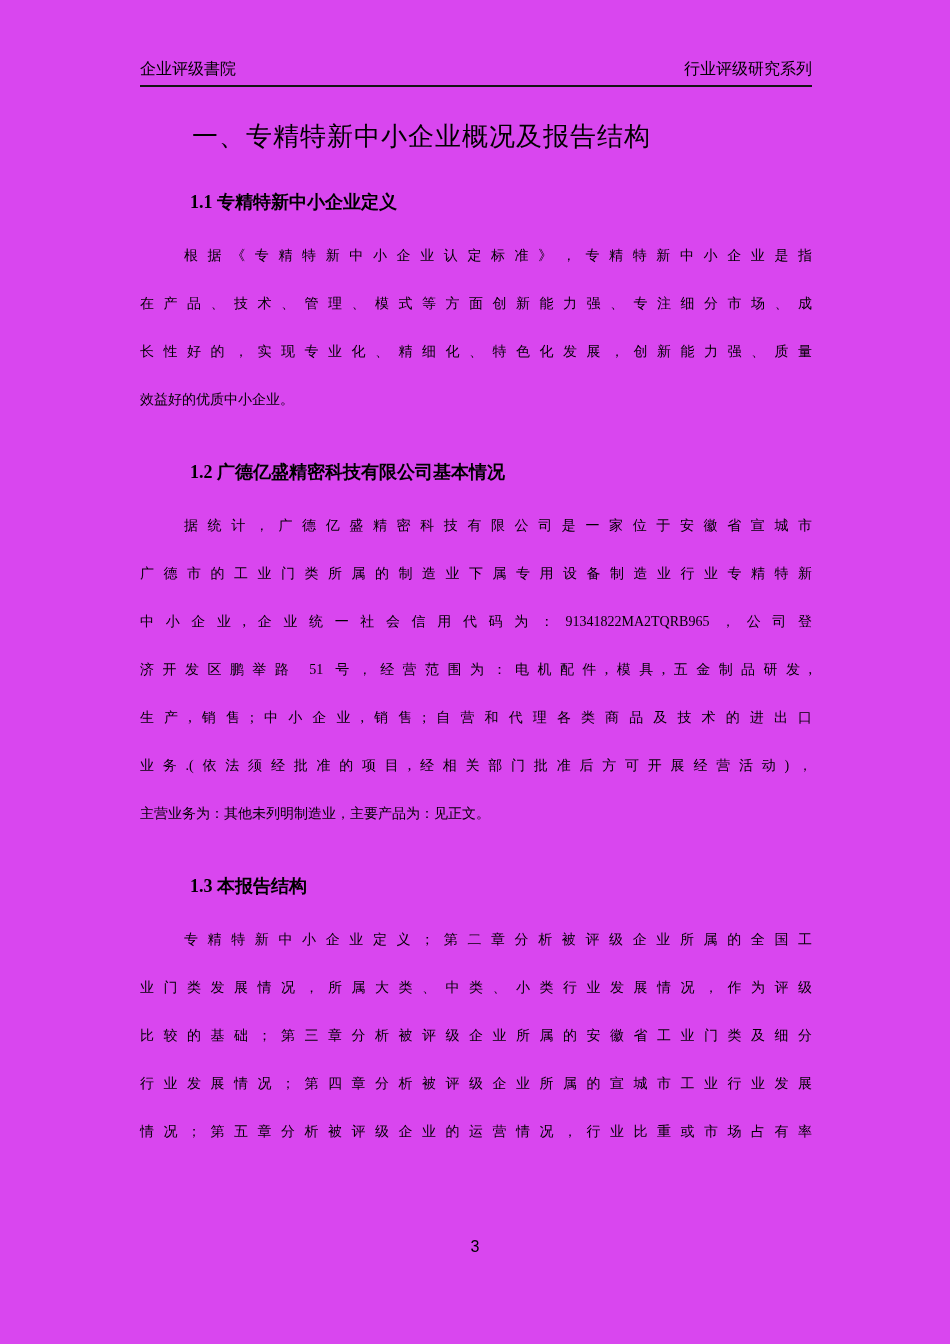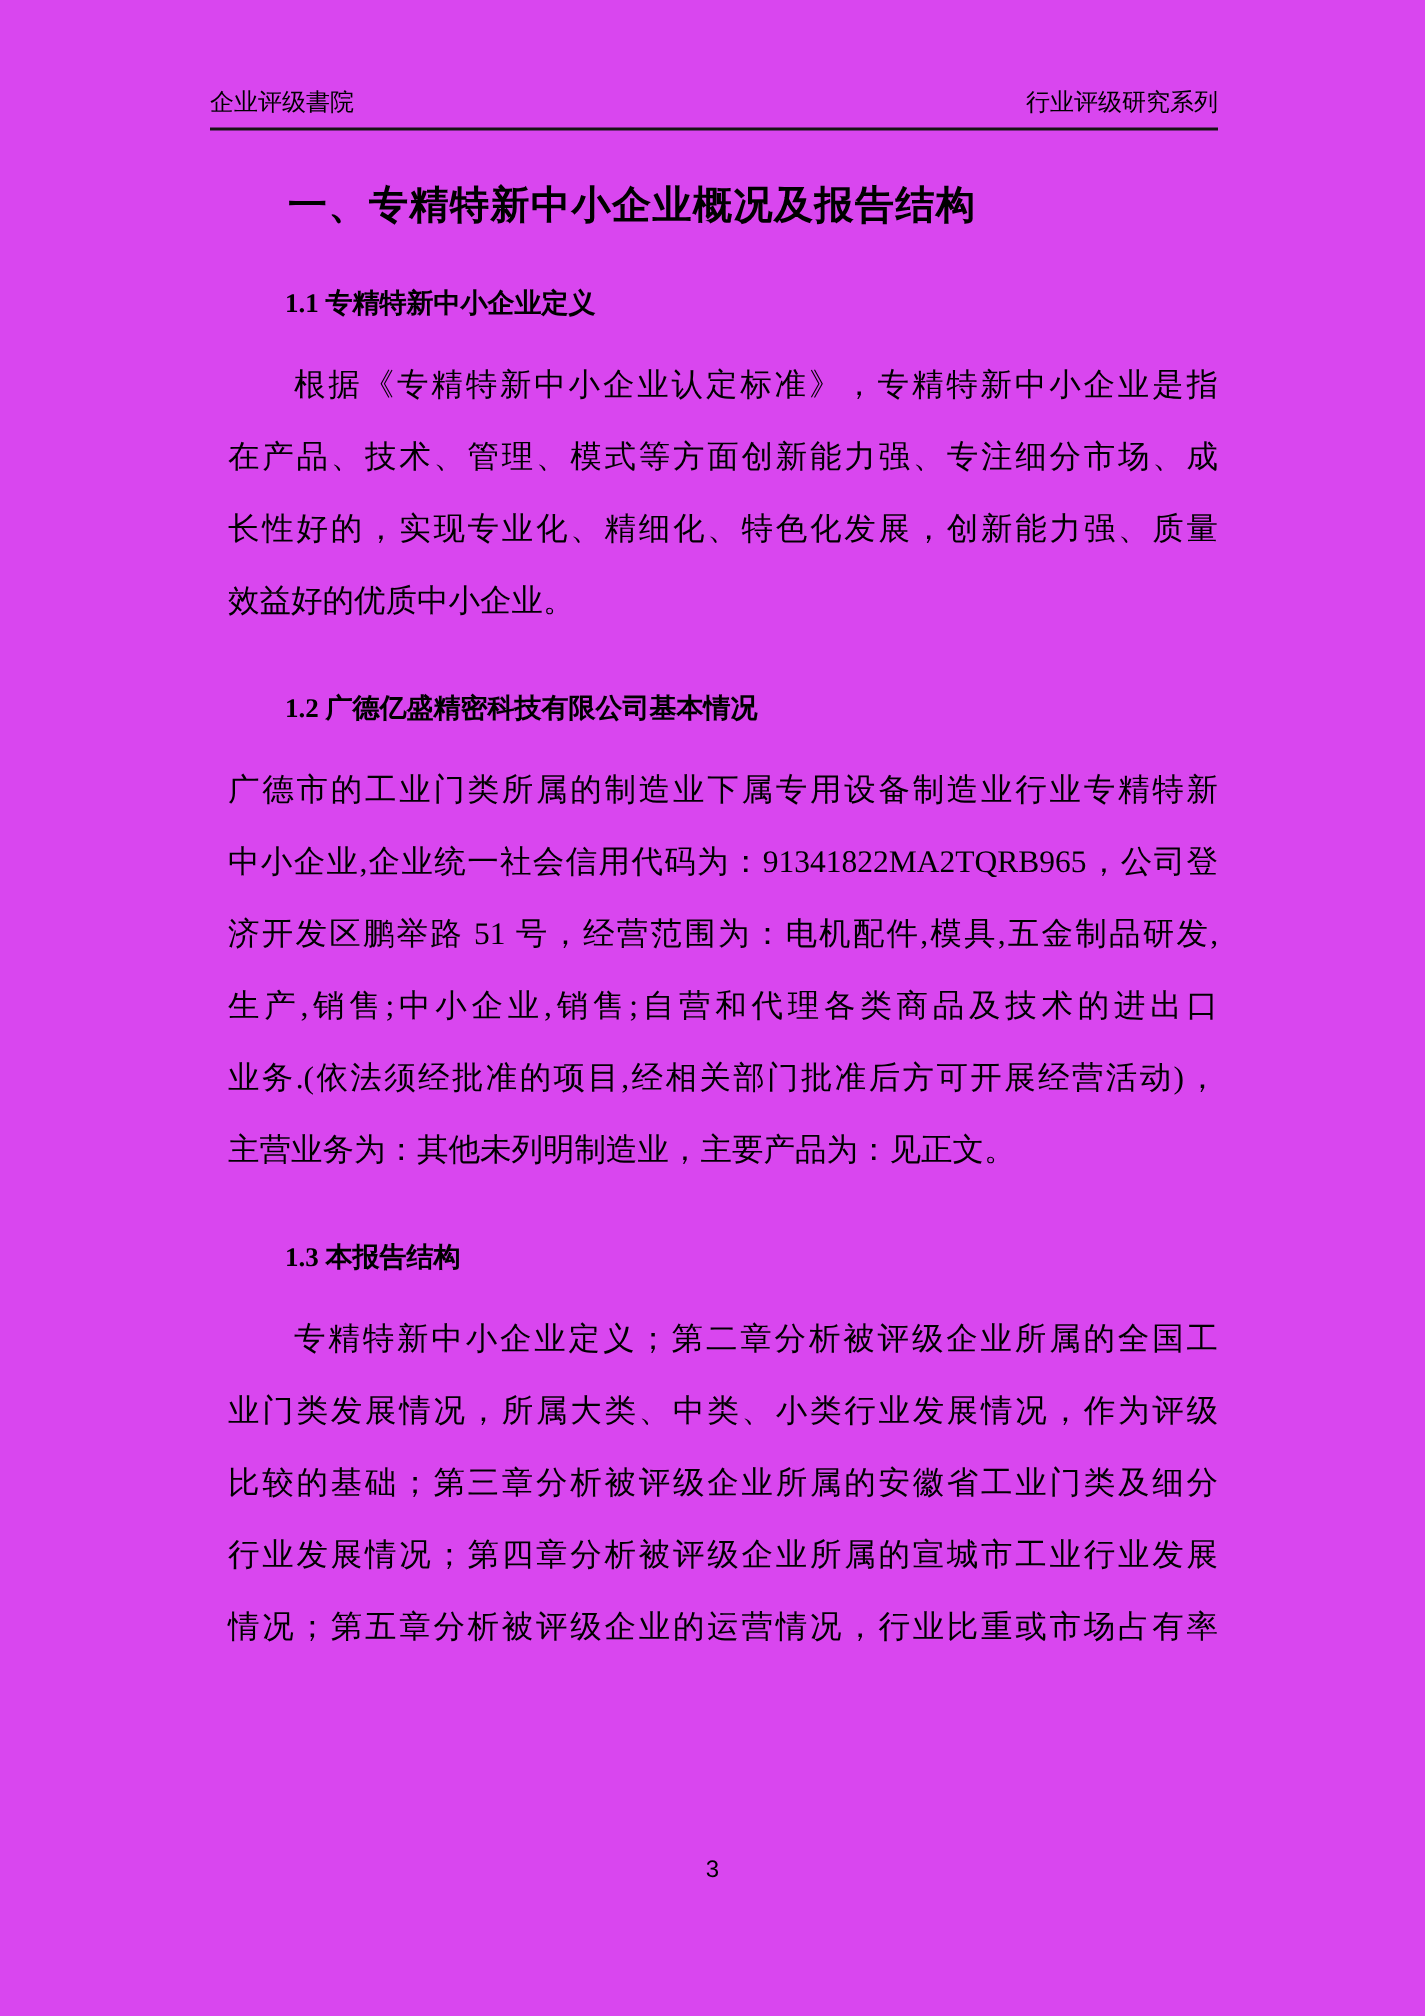--- a/index.html
+++ b/index.html
@@ -21,35 +21,34 @@
     align-items: flex-end;
     font-size: 16px;
     line-height: 22px;
     padding-bottom: 5px;
     border-bottom: 2.5px solid #141414;
   }
   .h1 {
     margin-top: 33px;
     padding-left: 52px;
     font-size: 26px;
-    font-weight: 700;
+    font-weight: 400;
     line-height: 34px;
     letter-spacing: 1px;
   }
   .h2 {
     margin-top: 33px;
     padding-left: 50px;
     font-size: 18px;
     font-weight: 700;
     line-height: 30px;
   }
   .para {
     margin-top: 15px;
-    font-size: 21px;
-    margin-left: 12px;
+    font-size: 14px;
   }
   .ln {
     line-height: 48px;
     text-align: justify;
     text-justify: inter-character;
     white-space: nowrap;
   }
   .ln.just { text-align-last: justify; }
   .ln.ind  { text-indent: 44px; }
   .pageno {
@@ -77,20 +76,21 @@
   <div class="h2">1.1 专精特新中小企业定义</div>
   <div class="para">
     <div class="ln just ind">根据《专精特新中小企业认定标准》，专精特新中小企业是指</div>
     <div class="ln just">在产品、技术、管理、模式等方面创新能力强、专注细分市场、成</div>
     <div class="ln just">长性好的，实现专业化、精细化、特色化发展，创新能力强、质量</div>
     <div class="ln">效益好的优质中小企业。</div>
   </div>
 
   <div class="h2">1.2 广德亿盛精密科技有限公司基本情况</div>
   <div class="para">
+    <div class="ln just ind">据统计，广德亿盛精密科技有限公司是一家位于安徽省宣城市</div>
     <div class="ln just">广德市的工业门类所属的制造业下属专用设备制造业行业专精特新</div>
     <div class="ln just">中小企业,企业统一社会信用代码为：91341822MA2TQRB965，公司登</div>
     <div class="ln just">济开发区鹏举路 51 号，经营范围为：电机配件,模具,五金制品研发,</div>
     <div class="ln just">生产,销售;中小企业,销售;自营和代理各类商品及技术的进出口</div>
     <div class="ln just">业务.(依法须经批准的项目,经相关部门批准后方可开展经营活动)，</div>
     <div class="ln">主营业务为：其他未列明制造业，主要产品为：见正文。</div>
   </div>
 
   <div class="h2">1.3 本报告结构</div>
   <div class="para">

